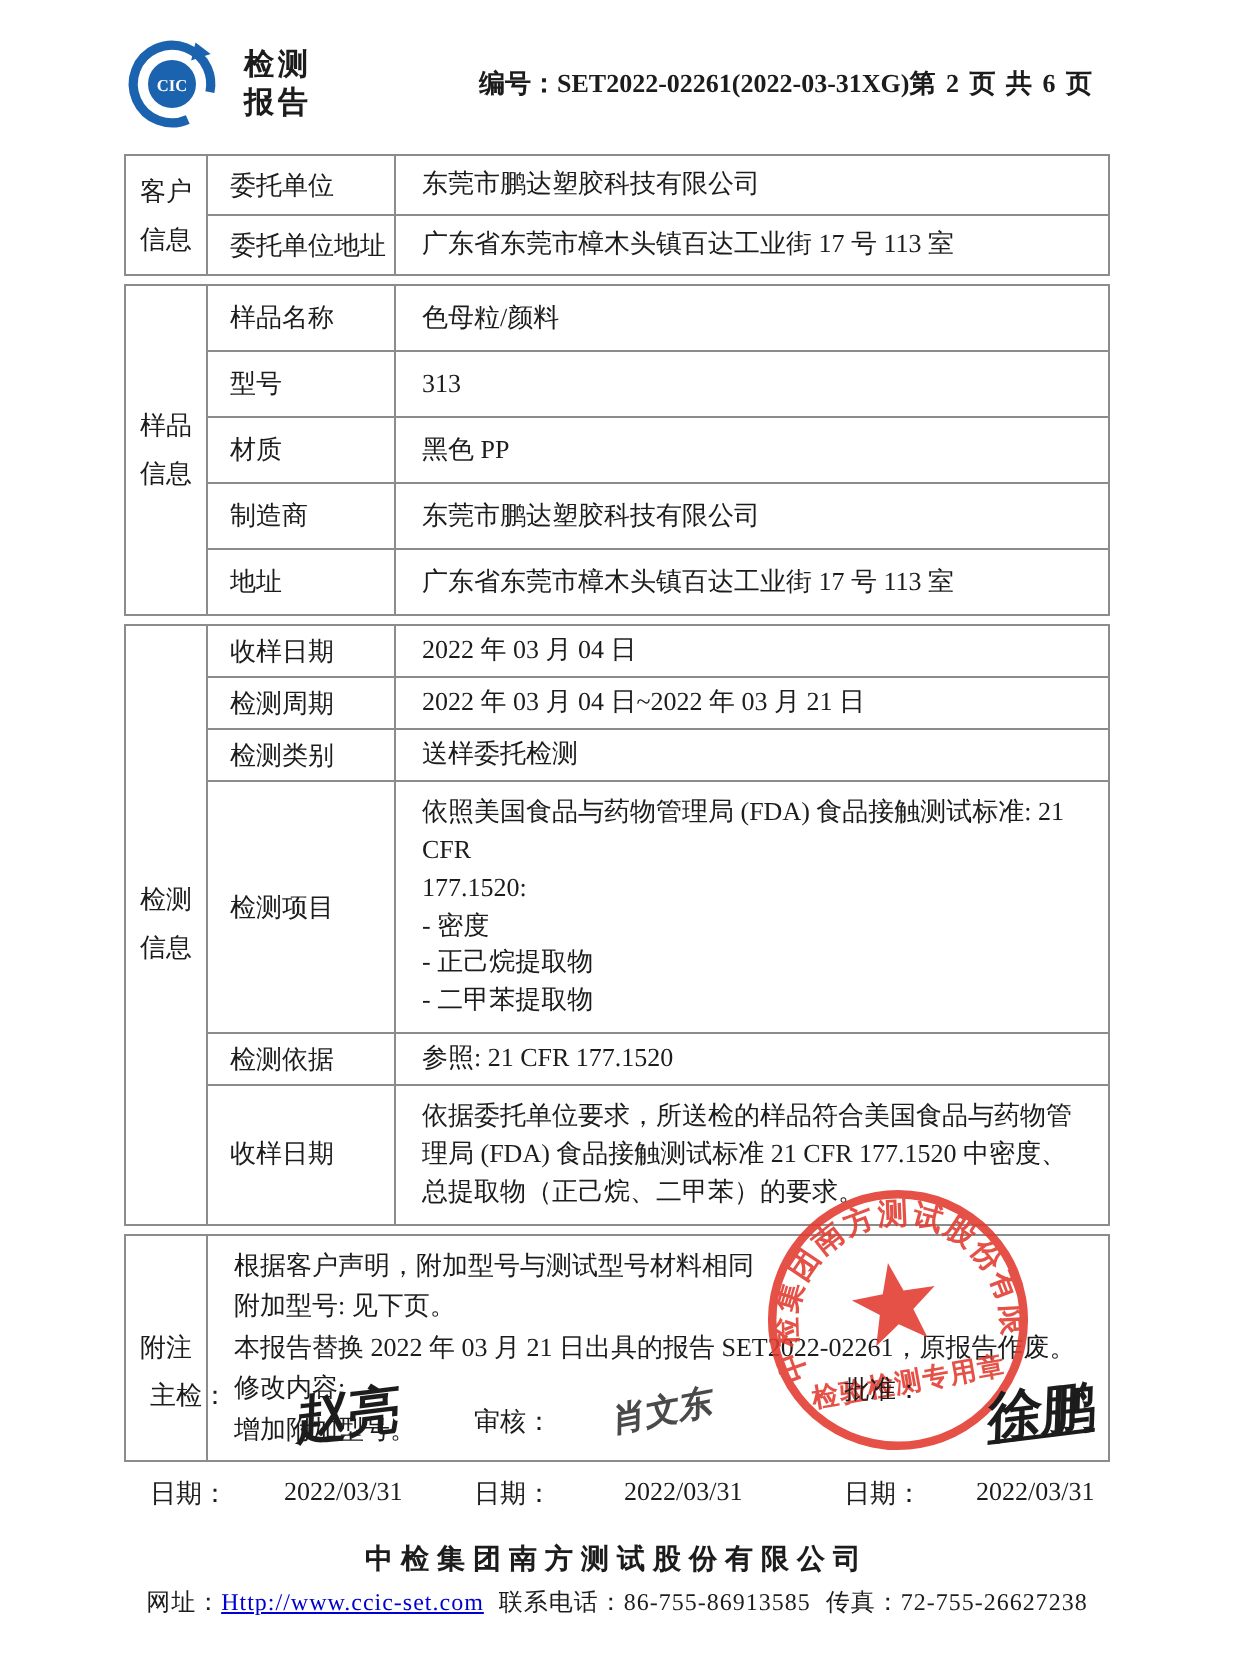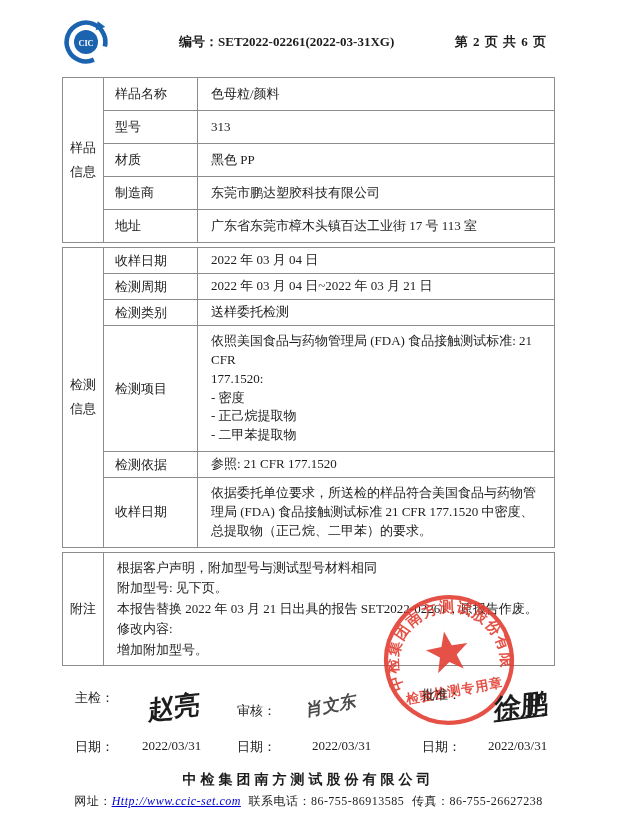--- a/index.html
+++ b/index.html
@@ -36,42 +36,57 @@
   .sigs { position:absolute; left:62px; top:686px; width:493px; height:76px; font-size:13px; z-index:6; }
   .sig-label { position:absolute; white-space:nowrap; }
   .sig-name { position:absolute; font-weight:bold; white-space:nowrap;
               transform:rotate(-7deg) skewX(-9deg); }
   .date-val { position:absolute; white-space:nowrap; }
 
   
   .footer { position:absolute; left:0; top:771px; width:617px; text-align:center; }
   .f-company { font-size:14px; font-weight:bold; letter-spacing:4px; }
   .f-line { font-size:12px; margin-top:4px; letter-spacing:0.5px; }
-  .f-link { color:#0000d0; text-decoration:underline; cursor:pointer;font-style:italic; }
+  .f-link { color:#0000d0; text-decoration:underline; cursor:pointer; }
 </style>
 </head>
 <body>
 
 <div class="page">
 
   <div class="header">
     <div class="logo-wrap">
       <svg viewBox="0 0 52 52" width="48" height="48">
         <circle cx="26" cy="26" r="21" fill="none" stroke="#1b63ae" stroke-width="5" stroke-dasharray="112 20" transform="rotate(66 26 26)"></circle>
         <polygon points="38,4 47,9 37,14" fill="#1b63ae" transform="rotate(8 42 9)"></polygon>
         <circle cx="26" cy="26" r="13" fill="#1b63ae"></circle>
         <text x="26" y="30" text-anchor="middle" font-size="9" font-weight="bold" fill="#ffffff" font-family="Liberation Serif, serif">CIC</text>
       </svg>
     </div>
+    <div class="hdr-title">检测报告</div>
     <div class="hdr-no"><span>编号：</span><span>SET2022-02261(2022-03-31XG)</span></div>
     <div class="hdr-page">第 2 页 共 6 页</div>
   </div>
 
   <div class="tables">
 
+    <table class="sec sec1">
+      <tbody>
+          <tr>
+        <td class="lbl" rowspan="2">客户
+信息</td>
+        <td class="fld">委托单位</td>
+        <td class="val">东莞市鹏达塑胶科技有限公司</td>
+      </tr>
+      <tr>
+        <td class="fld">委托单位地址</td>
+        <td class="val">广东省东莞市樟木头镇百达工业街 17 号 113 室</td>
+      </tr>
+    </tbody>
+      </table>
 
     <table class="sec sec2">
       <tbody>
           <tr>
         <td class="lbl" rowspan="5">样品
 信息</td>
         <td class="fld">样品名称</td>
         <td class="val">色母粒/颜料</td>
       </tr>
       <tr>
@@ -174,17 +189,17 @@
 
     <span class="sig-label" style="left:360px; top:52px;">日期：</span>
     <span class="date-val" style="left:426px; top:52px;">2022/03/31</span>
   </div>
 
   <div class="footer">
     <div class="f-company">中检集团南方测试股份有限公司</div>
     <div class="f-line">
       <span>网址：</span><span class="f-link">Http://www.ccic-set.com</span>
       <span style="margin-left:4px;">联系电话：86-755-86913585</span>
-      <span style="margin-left:4px;">传真：86-755-26627238</span>
+      <span style="margin-left:4px;">传真：72-755-26627238</span>
     </div>
   </div>
 
 </div>
 
 </body></html>

